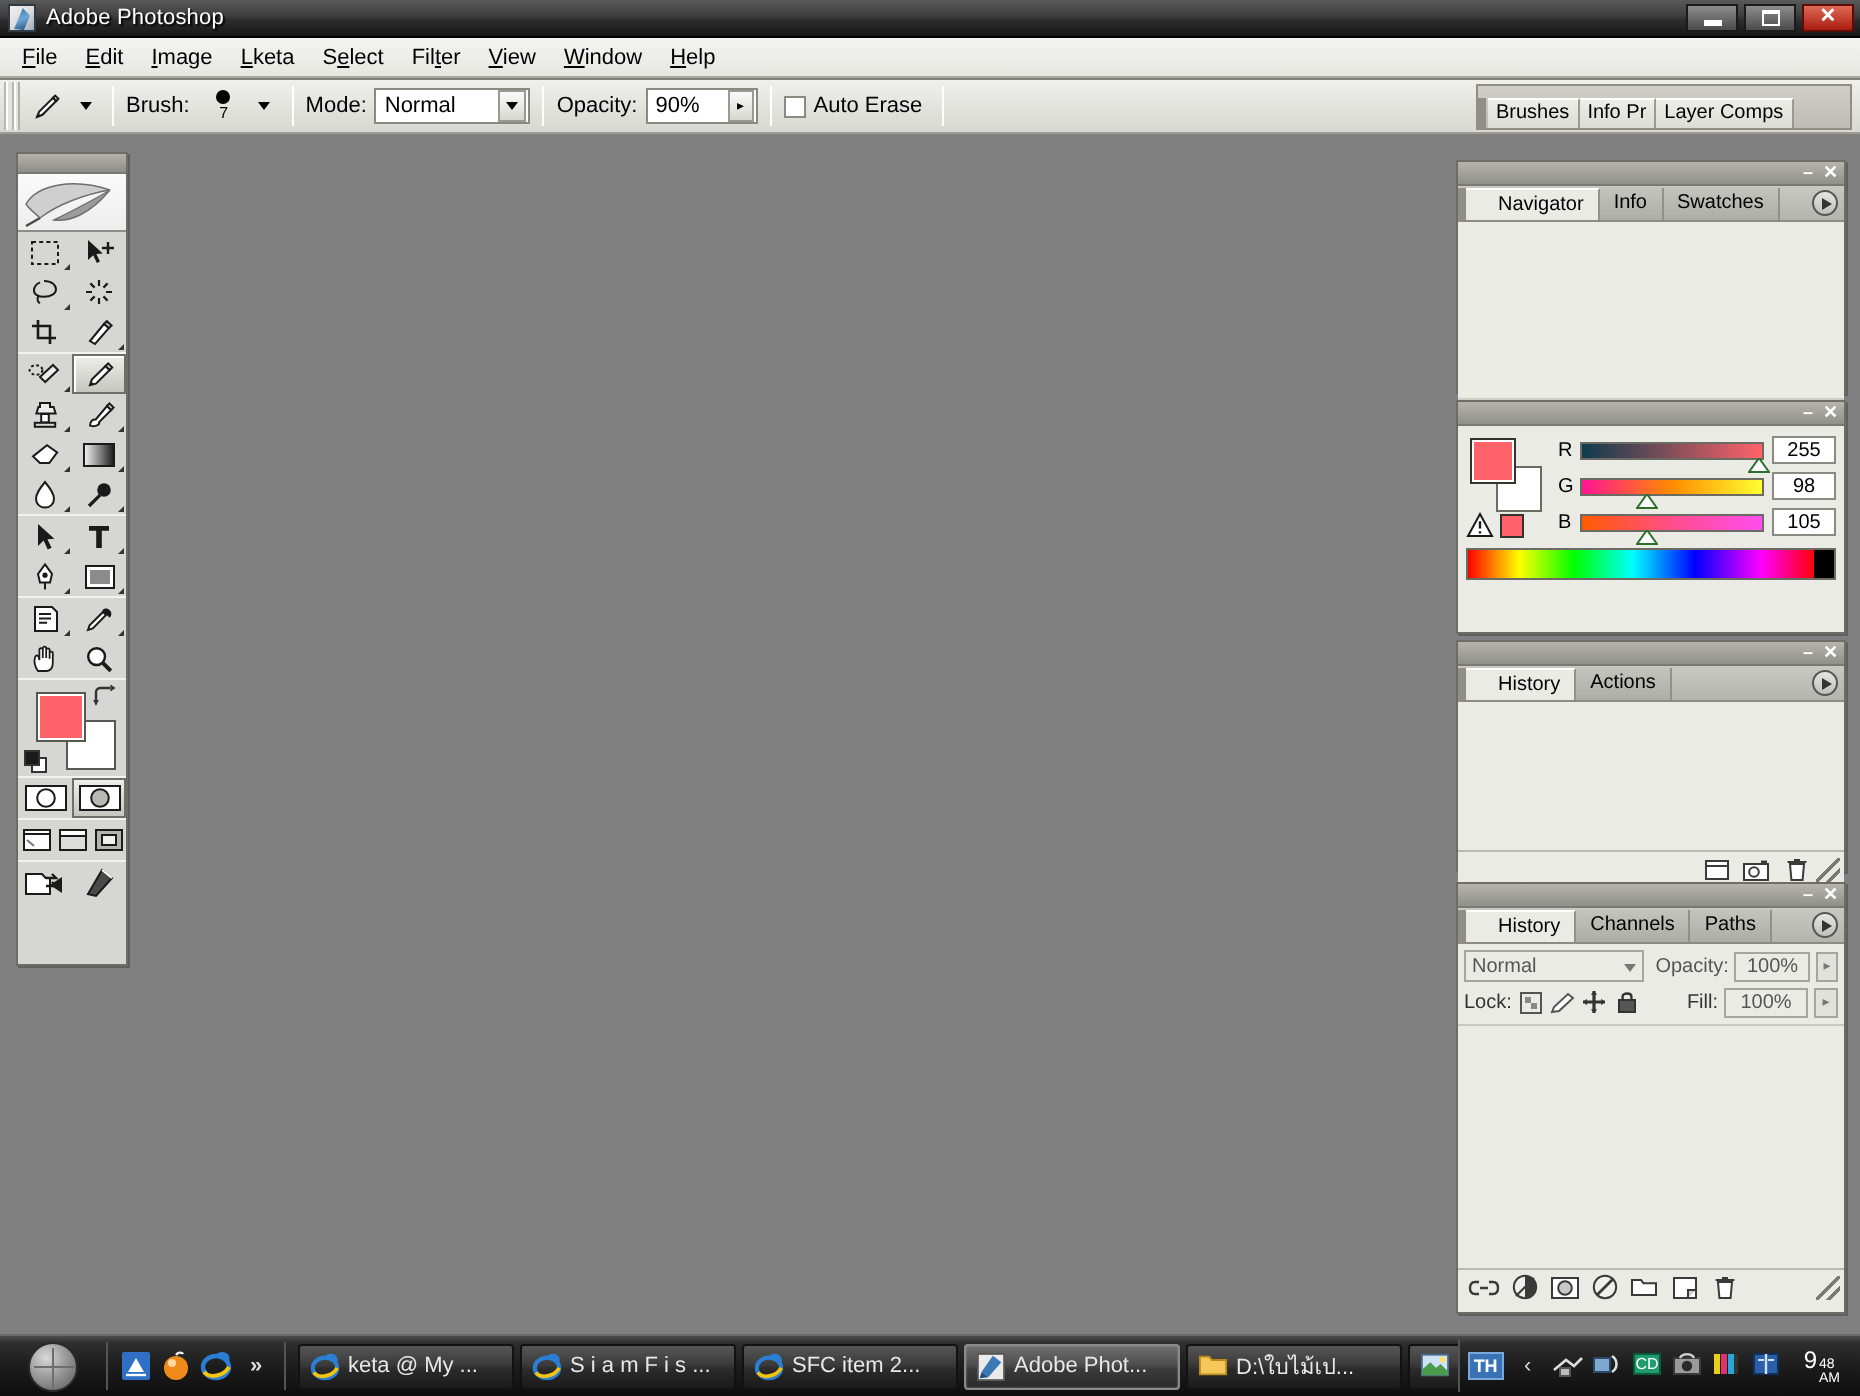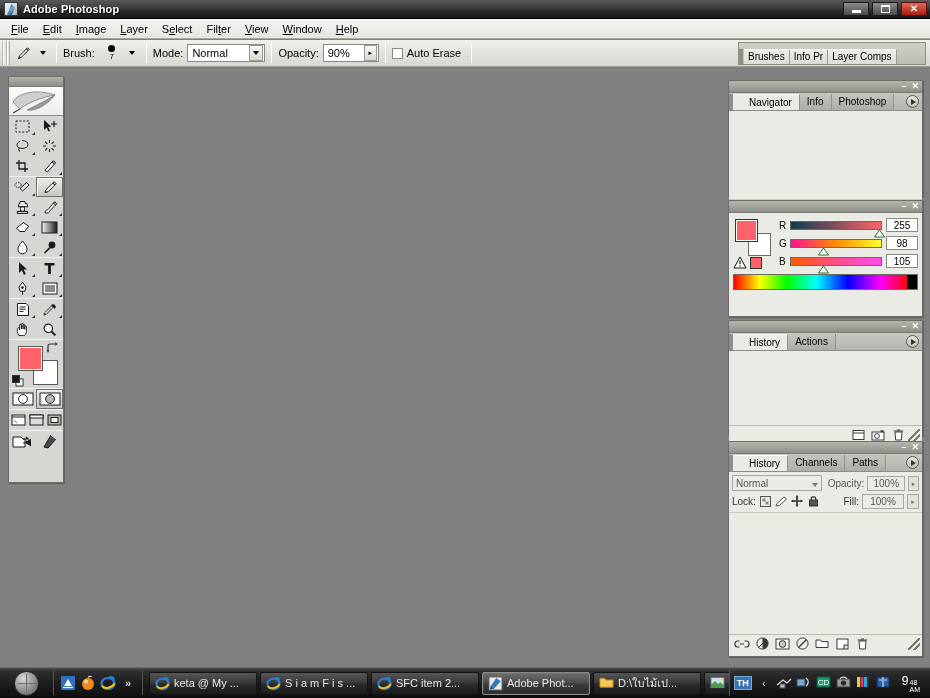--- a/index.html
+++ b/index.html
@@ -30,21 +30,21 @@
     background: linear-gradient(135deg,#f2f2f2 0%,#d7d7d7 60%,#9aa8b5 100%);
     border: 1px solid #2d3a47; position: relative; flex: none;
   }
   #titlebar .ps-logo::after {
     content: ""; position: absolute; left: 2px; top: 1px;
     width: 8px; height: 11px;
     background: linear-gradient(160deg,#2f6ea8 0%,#6fa8d6 50%,#1d4d7a 100%);
     clip-path: polygon(55% 0%, 100% 35%, 62% 100%, 0% 95%, 30% 45%);
   }
   #titlebar .title {
-    color: #fff; font-size: 11px; font-weight: bold;
+    color: #fff; font-size: 11px; font-weight: normal;
     text-shadow: 1px 1px 1px #000;
     letter-spacing: .1px;
   }
   #wincontrols { position: absolute; right: 3px; top: 2px; display: flex; gap: 3px; }
   .wbtn {
     width: 26px; height: 14px;
     background: linear-gradient(to bottom,#8d8d8d,#4b4b4b);
     border: 1px solid #1b1b1b;
     display: flex; align-items: center; justify-content: center;
     position: relative;
@@ -398,21 +398,21 @@
       <div class="wbtn close">
           <span class="gl">✕</span>
         </div>
     </div>
   </div>
 
   <div id="menubar">
     <div class="menu-item"><u>F</u><span>ile</span></div>
     <div class="menu-item"><u>E</u><span>dit</span></div>
     <div class="menu-item"><u>I</u><span>mage</span></div>
-    <div class="menu-item"><u>L</u><span>ayer</span></div>
+    <div class="menu-item"><u>L</u><span>keta</span></div>
     <div class="menu-item"><span>S</span><u>e</u><span>lect</span></div>
     <div class="menu-item"><span>Fil</span><u>t</u><span>er</span></div>
     <div class="menu-item"><u>V</u><span>iew</span></div>
     <div class="menu-item"><u>W</u><span>indow</span></div>
     <div class="menu-item"><u>H</u><span>elp</span></div>
   </div>
 
   <div id="optionsbar">
     <div class="opt-grip"></div>
 
@@ -753,21 +753,21 @@
 
   <div class="palette" id="pal-navigator" style="top:80px;height:117px">
     <div class="pal-titlebar">
       <span class="pal-tb-btn">–</span>
       <span class="pal-tb-btn">✕</span>
     </div>
     <div class="pal-tabs">
       <div style="width:4px;height:16px;background:#8f8f88"></div>
       <div class="pal-tab active">Navigator</div>
       <div class="pal-tab">Info</div>
-      <div class="pal-tab">Photoshop</div>
+      <div class="pal-tab">Swatches</div>
       <div class="pal-menu-btn">
         <span style="width:0;height:0;border-top:3px solid transparent;border-bottom:3px solid transparent;border-left:5px solid #333;margin-left:2px"></span>
       </div>
     </div>
     <div id="nav-view" class="pal-body"></div>
     <div id="nav-footer">
       <div class="zoom-field"></div>
       <div class="zoom-slider">
         <span class="tri-sm"></span>
         <span class="zoom-track"></span>

